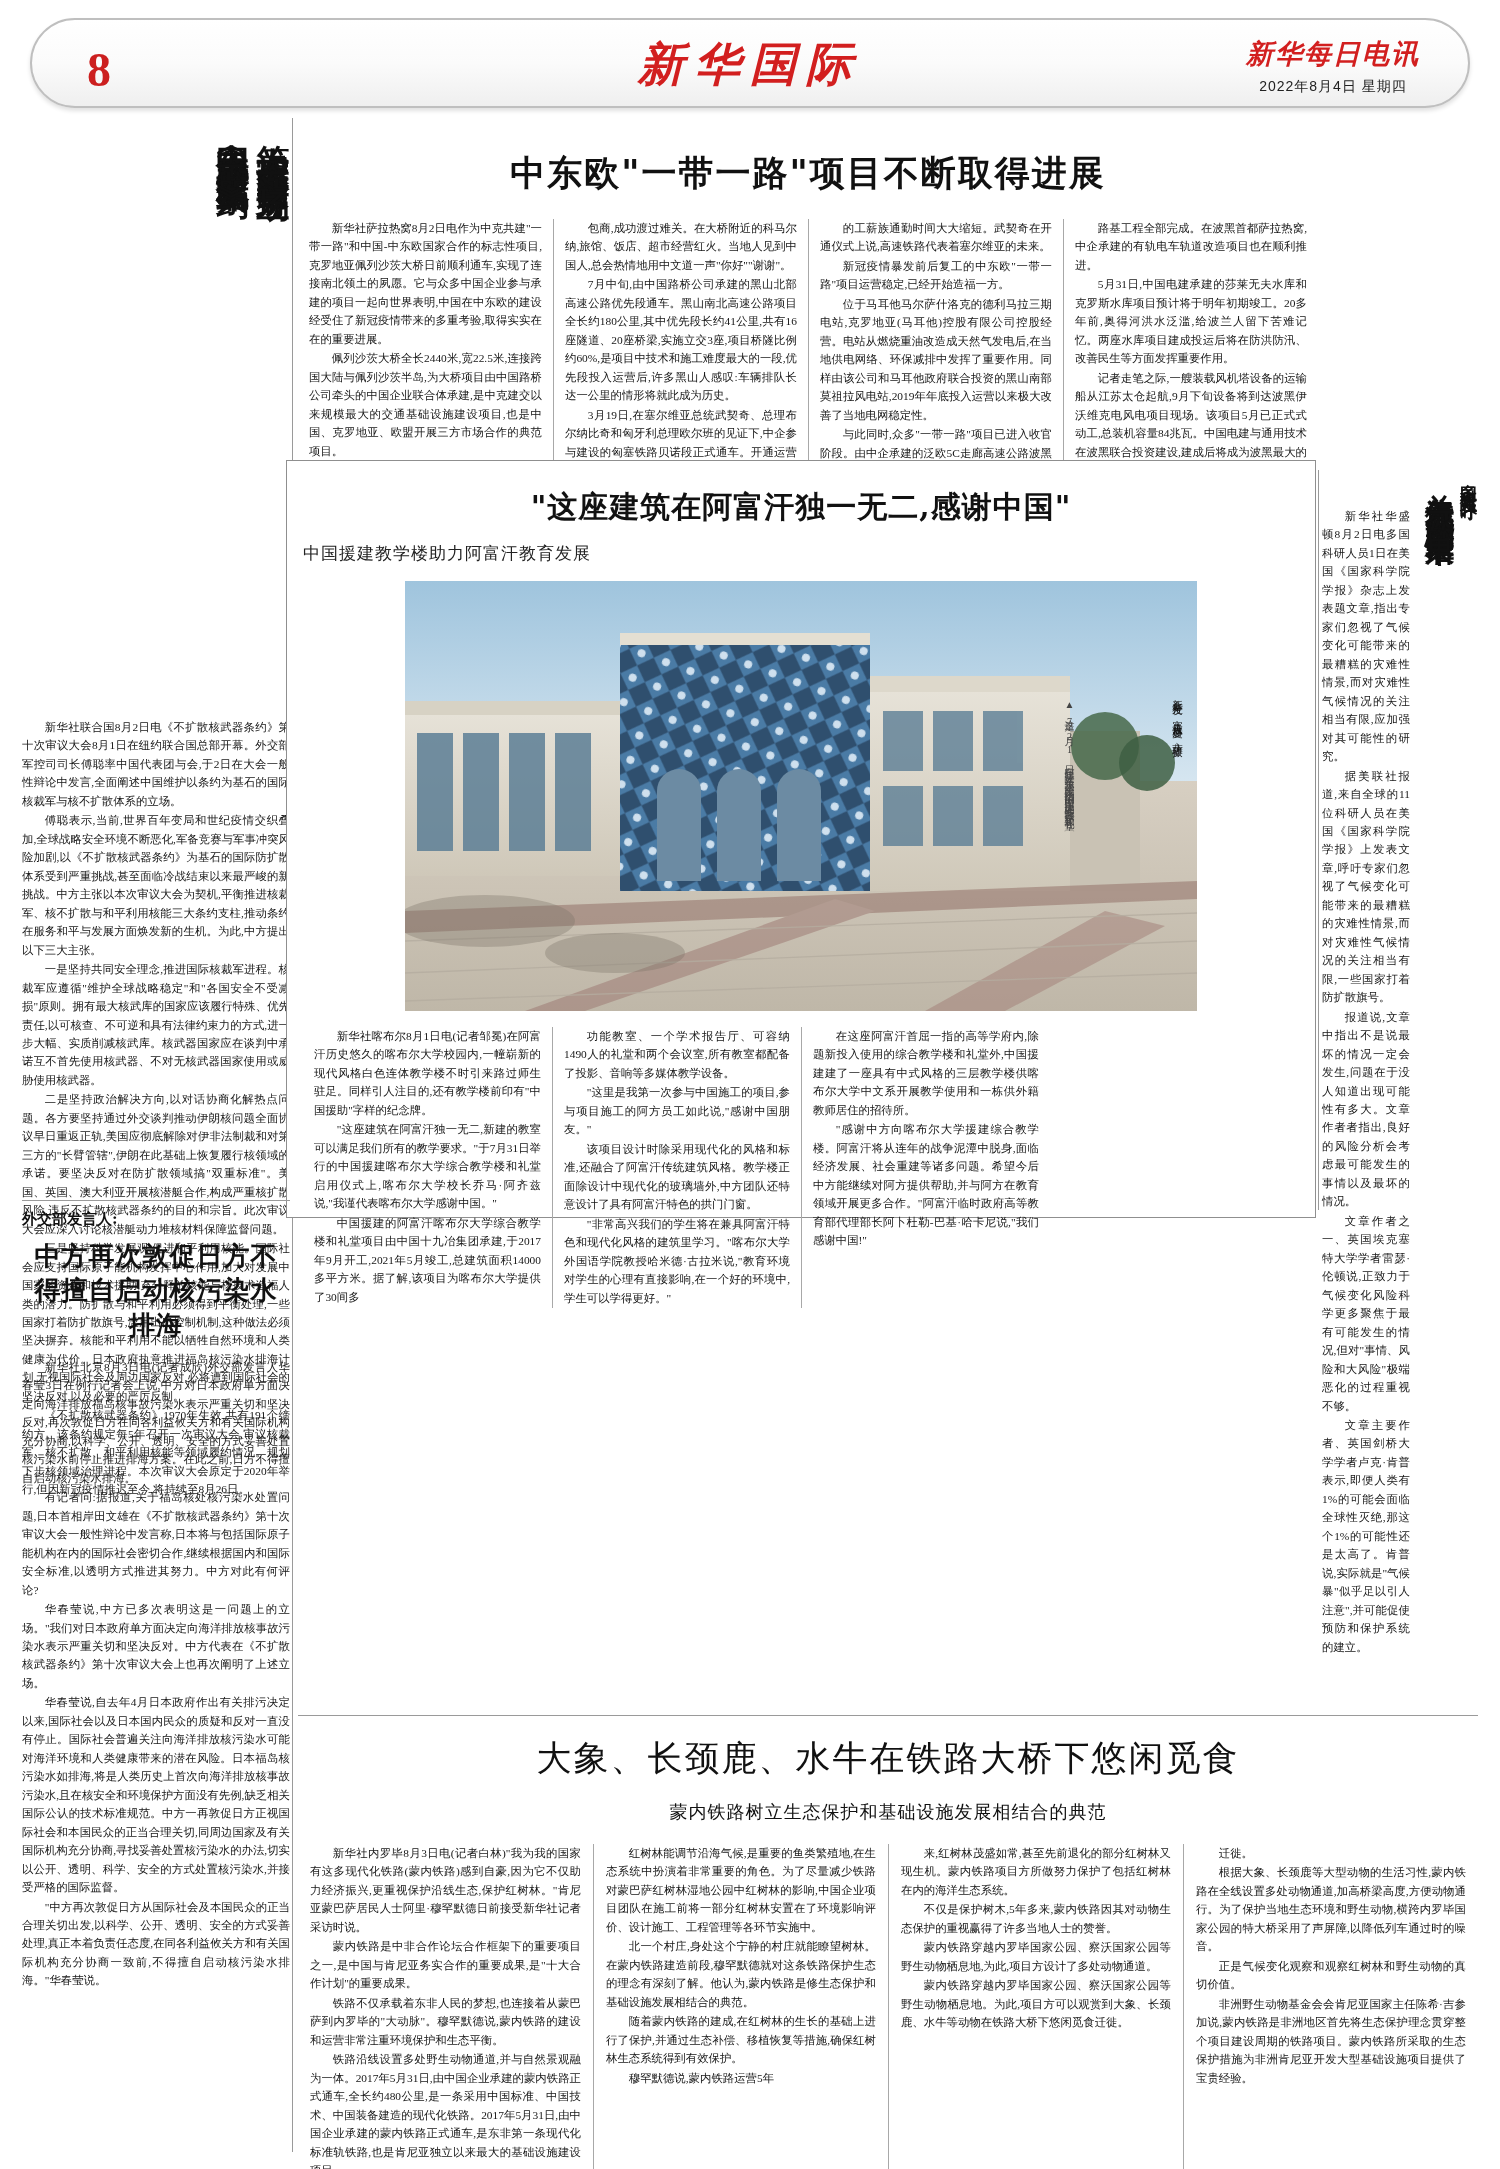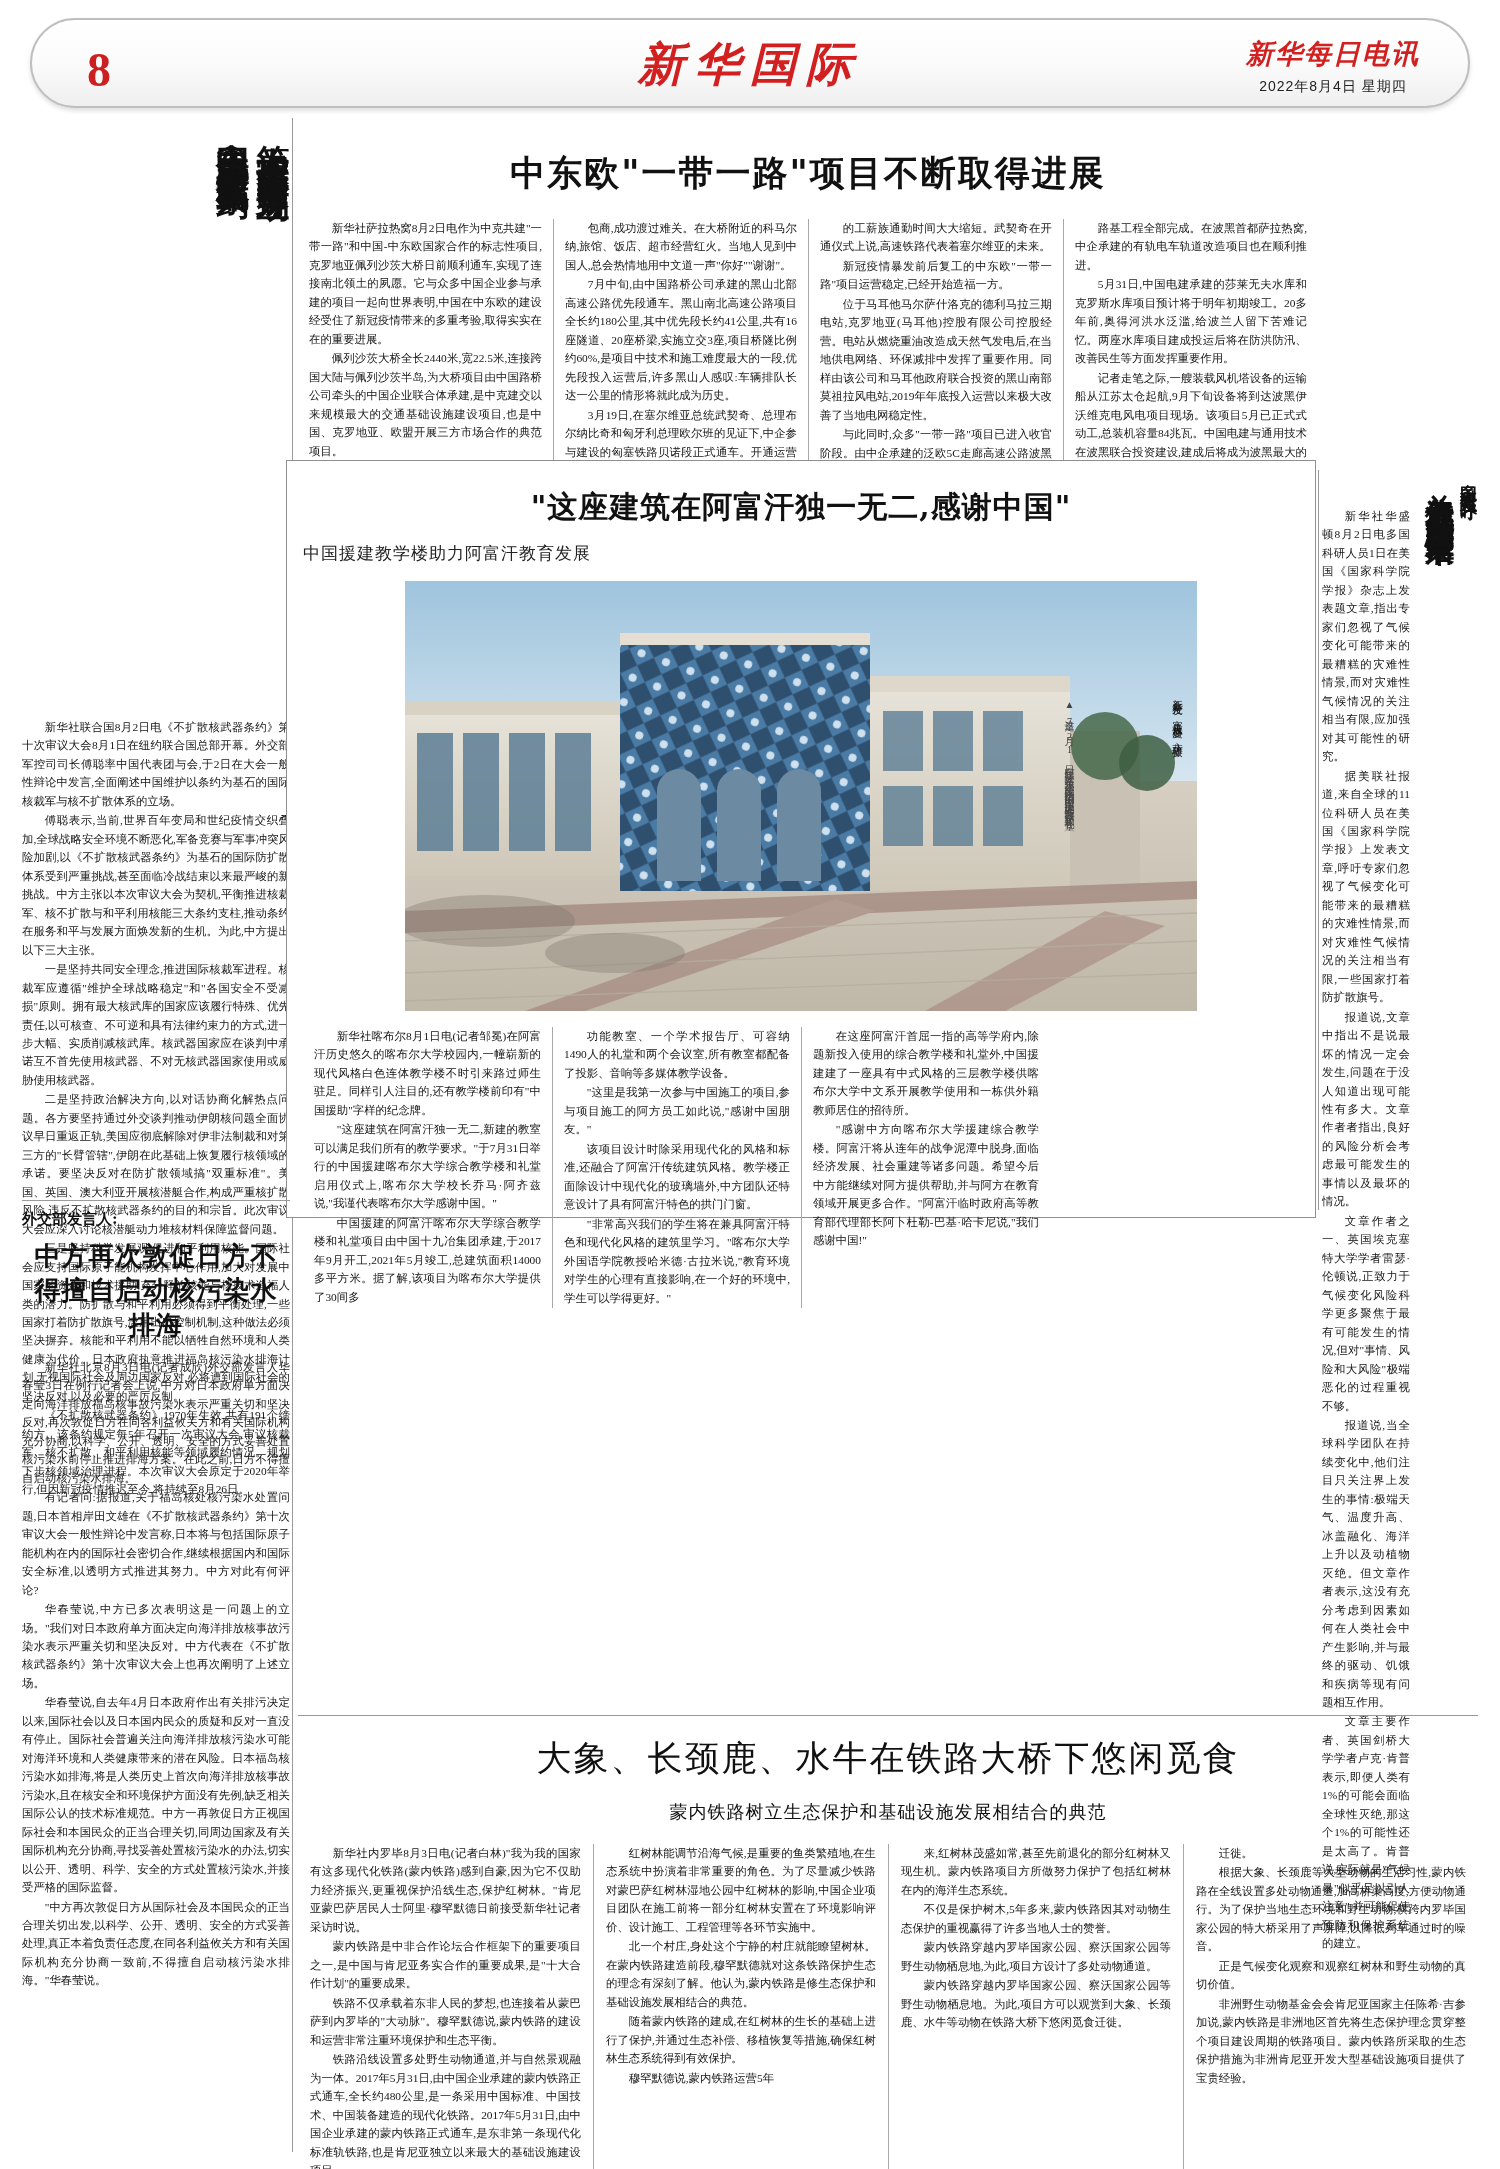--- a/index.html
+++ b/index.html
@@ -211,21 +211,20 @@
   <div id="climate-head-wrap">
     <div class="vhead climate-kicker">多国科研人员呼吁</div>
     <div class="vhead climate-main">关注气候变化可能造成的灾难性后果</div>
   </div>
 </div>
 <div style="position:absolute; left:1322px; top:470px; width:88px;margin-top:37px;" class="col-text">
   <p>新华社华盛顿8月2日电多国科研人员1日在美国《国家科学院学报》杂志上发表题文章,指出专家们忽视了气候变化可能带来的最糟糕的灾难性情景,而对灾难性气候情况的关注相当有限,应加强对其可能性的研究。</p>
   <p>据美联社报道,来自全球的11位科研人员在美国《国家科学院学报》上发表文章,呼吁专家们忽视了气候变化可能带来的最糟糕的灾难性情景,而对灾难性气候情况的关注相当有限,一些国家打着防扩散旗号。</p>
   <p>报道说,文章中指出不是说最坏的情况一定会发生,问题在于没人知道出现可能性有多大。文章作者者指出,良好的风险分析会考虑最可能发生的事情以及最坏的情况。</p>
   <p>文章作者之一、英国埃克塞特大学学者雷瑟·伦顿说,正致力于气候变化风险科学更多聚焦于最有可能发生的情况,但对"事情、风险和大风险"极端恶化的过程重视不够。</p>
-  <p>报道说,当全球科学团队在持续变化中,他们注目只关注界上发生的事情:极端天气、温度升高、冰盖融化、海洋上升以及动植物灭绝。但文章作者表示,这没有充分考虑到因素如何在人类社会中产生影响,并与最终的驱动、饥饿和疾病等现有问题相互作用。</p>
   <p>文章主要作者、英国剑桥大学学者卢克·肯普表示,即便人类有1%的可能会面临全球性灭绝,那这个1%的可能性还是太高了。肯普说,实际就是"气候暴"似乎足以引人注意",并可能促使预防和保护系统的建立。</p>
 </div>
 
 <div id="photo-box">
   <h2>"这座建筑在阿富汗独一无二,感谢中国"</h2>
   <div class="subtitle">中国援建教学楼助力阿富汗教育发展</div>
 
   <div class="photo-frame">
     <svg class="photo-shapes" viewBox="0 0 792 430" preserveAspectRatio="none">
       <defs>

